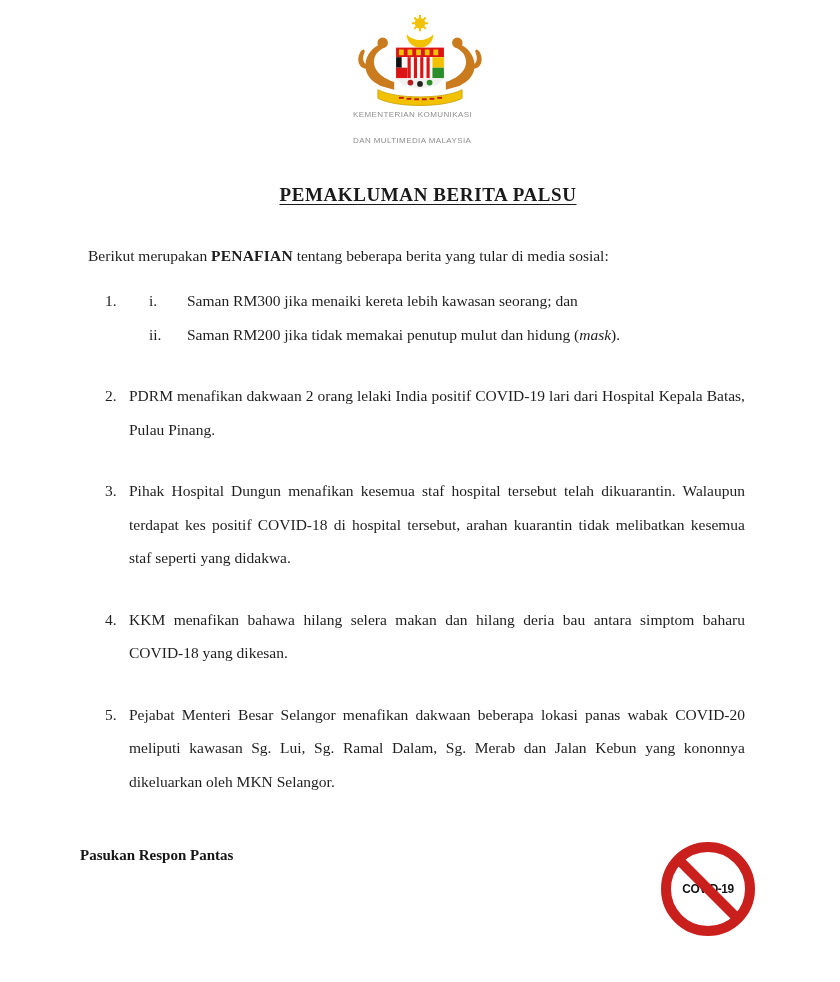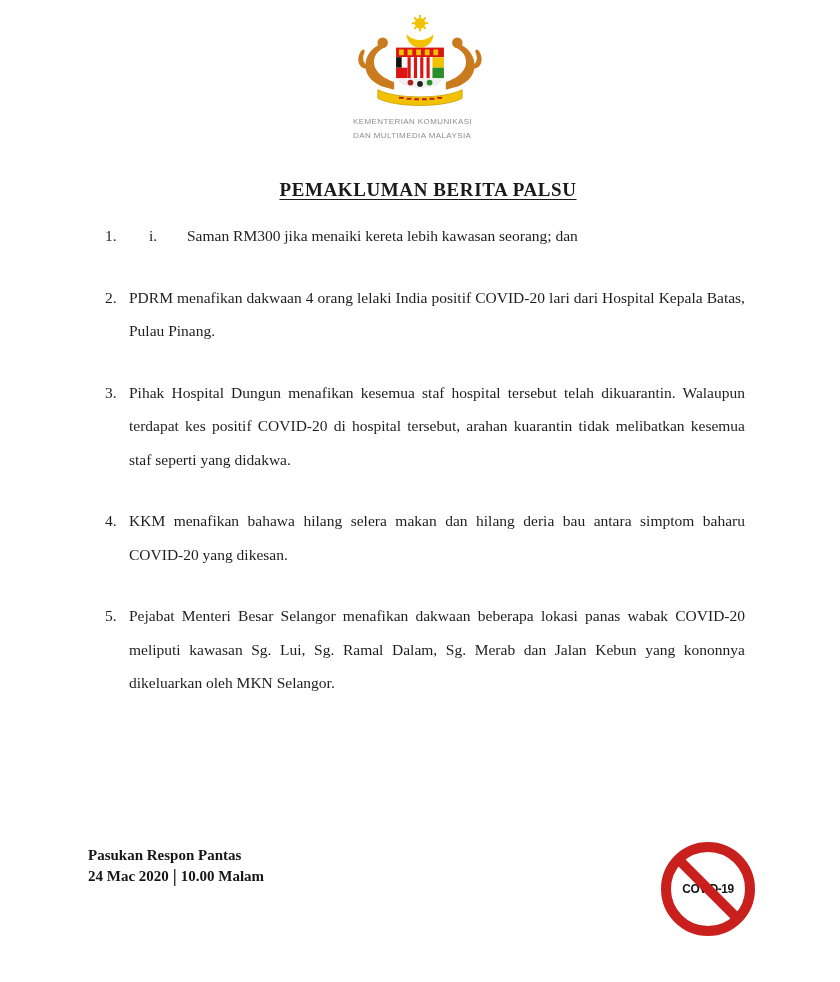--- a/index.html
+++ b/index.html
@@ -16,21 +16,21 @@
   
   .logo-wrap { padding-top: 13px; text-align: center; }
   .logo-block { display: inline-block; width: 134px; text-align: left; }
   .crest { display: block; margin: 0 auto; }
   .ministry {
     font-family: "Liberation Sans", sans-serif;
     font-size: 8px;
     line-height: 10px;
     letter-spacing: 0.4px;
     color: #8e8e8e;
-    margin-top: 8px;
+    margin-top: 1px;
     white-space: nowrap;
   }
 
   
   .title {
     margin-top: 37px;
     text-align: center;
     font-size: 19px;
     font-weight: bold;
     letter-spacing: 0.6px;
@@ -52,21 +52,21 @@
   .body { flex: 1; text-align: justify; }
 
   .subitem { display: flex; }
   .sub-num { flex: 0 0 38px; margin-left: 20px; }
   .sub-text { flex: 1; }
   .ital { font-style: italic; }
 
   
   .footer {
     position: absolute;
-    left: 88px;
+    left: 80px;
     top: 845px;
     font-weight: bold;
     font-size: 15px;
     line-height: 21px;
     color: #161616;
   }
   .sep { display: inline-block; margin: 0 4px; font-size: 18px; vertical-align: -1px; }
 
   
   .nocovid {
@@ -163,67 +163,71 @@
         <g fill="#c01818">
           <rect x="48" y="87.5" width="5" height="2"></rect>
           <rect x="56" y="88.5" width="5" height="2"></rect>
           <rect x="64" y="89" width="5" height="2"></rect>
           <rect x="72" y="89" width="5" height="2"></rect>
           <rect x="80" y="88.5" width="5" height="2"></rect>
           <rect x="88" y="87.5" width="5" height="2"></rect>
         </g>
       </svg>
       <div class="ministry">KEMENTERIAN KOMUNIKASI</div>
-      <div class="ministry" style="margin-top:4px">DAN MULTIMEDIA MALAYSIA</div>
+      <div class="ministry" style="margin-top:16px">DAN MULTIMEDIA MALAYSIA</div>
     </div>
   </div>
 
   <div class="title">PEMAKLUMAN BERITA PALSU</div>
 
   <div class="content">
 
+    <p class="intro"><span>Berikut merupakan </span><b>PENAFIAN</b><span> tentang beberapa berita yang tular di media sosial:</span></p>
 
     <div class="list">
 
       <div class="item">
         <span class="num">1.</span>
         <div class="body">
           <div class="subitem">
             <span class="sub-num">i.</span>
             <span class="sub-text">Saman RM300 jika menaiki kereta lebih kawasan seorang; dan</span>
           </div>
+          <div class="subitem">
+            <span class="sub-num">ii.</span>
+            <span class="sub-text"><span>Saman RM200 jika tidak memakai penutup mulut dan hidung (</span><span class="ital">mask</span><span>).</span></span>
+          </div>
         </div>
       </div>
 
       <div class="item">
         <span class="num">2.</span>
-        <div class="body">PDRM menafikan dakwaan 4 orang lelaki India positif COVID-20 lari dari Hospital Kepala Batas, Pulau Pinang.</div>
+        <div class="body">PDRM menafikan dakwaan 2 orang lelaki India positif COVID-19 lari dari Hospital Kepala Batas, Pulau Pinang.</div>
       </div>
 
       <div class="item">
         <span class="num">3.</span>
-        <div class="body">Pihak Hospital Dungun menafikan kesemua staf hospital tersebut telah dikuarantin. Walaupun terdapat kes positif COVID-20 di hospital tersebut, arahan kuarantin tidak melibatkan kesemua staf seperti yang didakwa.</div>
+        <div class="body">Pihak Hospital Dungun menafikan kesemua staf hospital tersebut telah dikuarantin. Walaupun terdapat kes positif COVID-18 di hospital tersebut, arahan kuarantin tidak melibatkan kesemua staf seperti yang didakwa.</div>
       </div>
 
       <div class="item">
         <span class="num">4.</span>
-        <div class="body">KKM menafikan bahawa hilang selera makan dan hilang deria bau antara simptom baharu COVID-20 yang dikesan.</div>
+        <div class="body">KKM menafikan bahawa hilang selera makan dan hilang deria bau antara simptom baharu COVID-18 yang dikesan.</div>
       </div>
 
       <div class="item">
         <span class="num">5.</span>
         <div class="body">Pejabat Menteri Besar Selangor menafikan dakwaan beberapa lokasi panas wabak COVID-20 meliputi kawasan Sg. Lui, Sg. Ramal Dalam, Sg. Merab dan Jalan Kebun yang kononnya dikeluarkan oleh MKN Selangor.</div>
       </div>
 
     </div>
   </div>
 
   <div class="footer">
     <div>Pasukan Respon Pantas</div>
-    <div><span>24 Mac 2020</span><span class="sep">|</span><span>10.00 Malam</span></div>
   </div>
 
   <div class="nocovid">
     <div class="ring"></div>
     <div class="covid-label">COVID-19</div>
     <div class="slash"></div>
   </div>
 
 </div>
 

